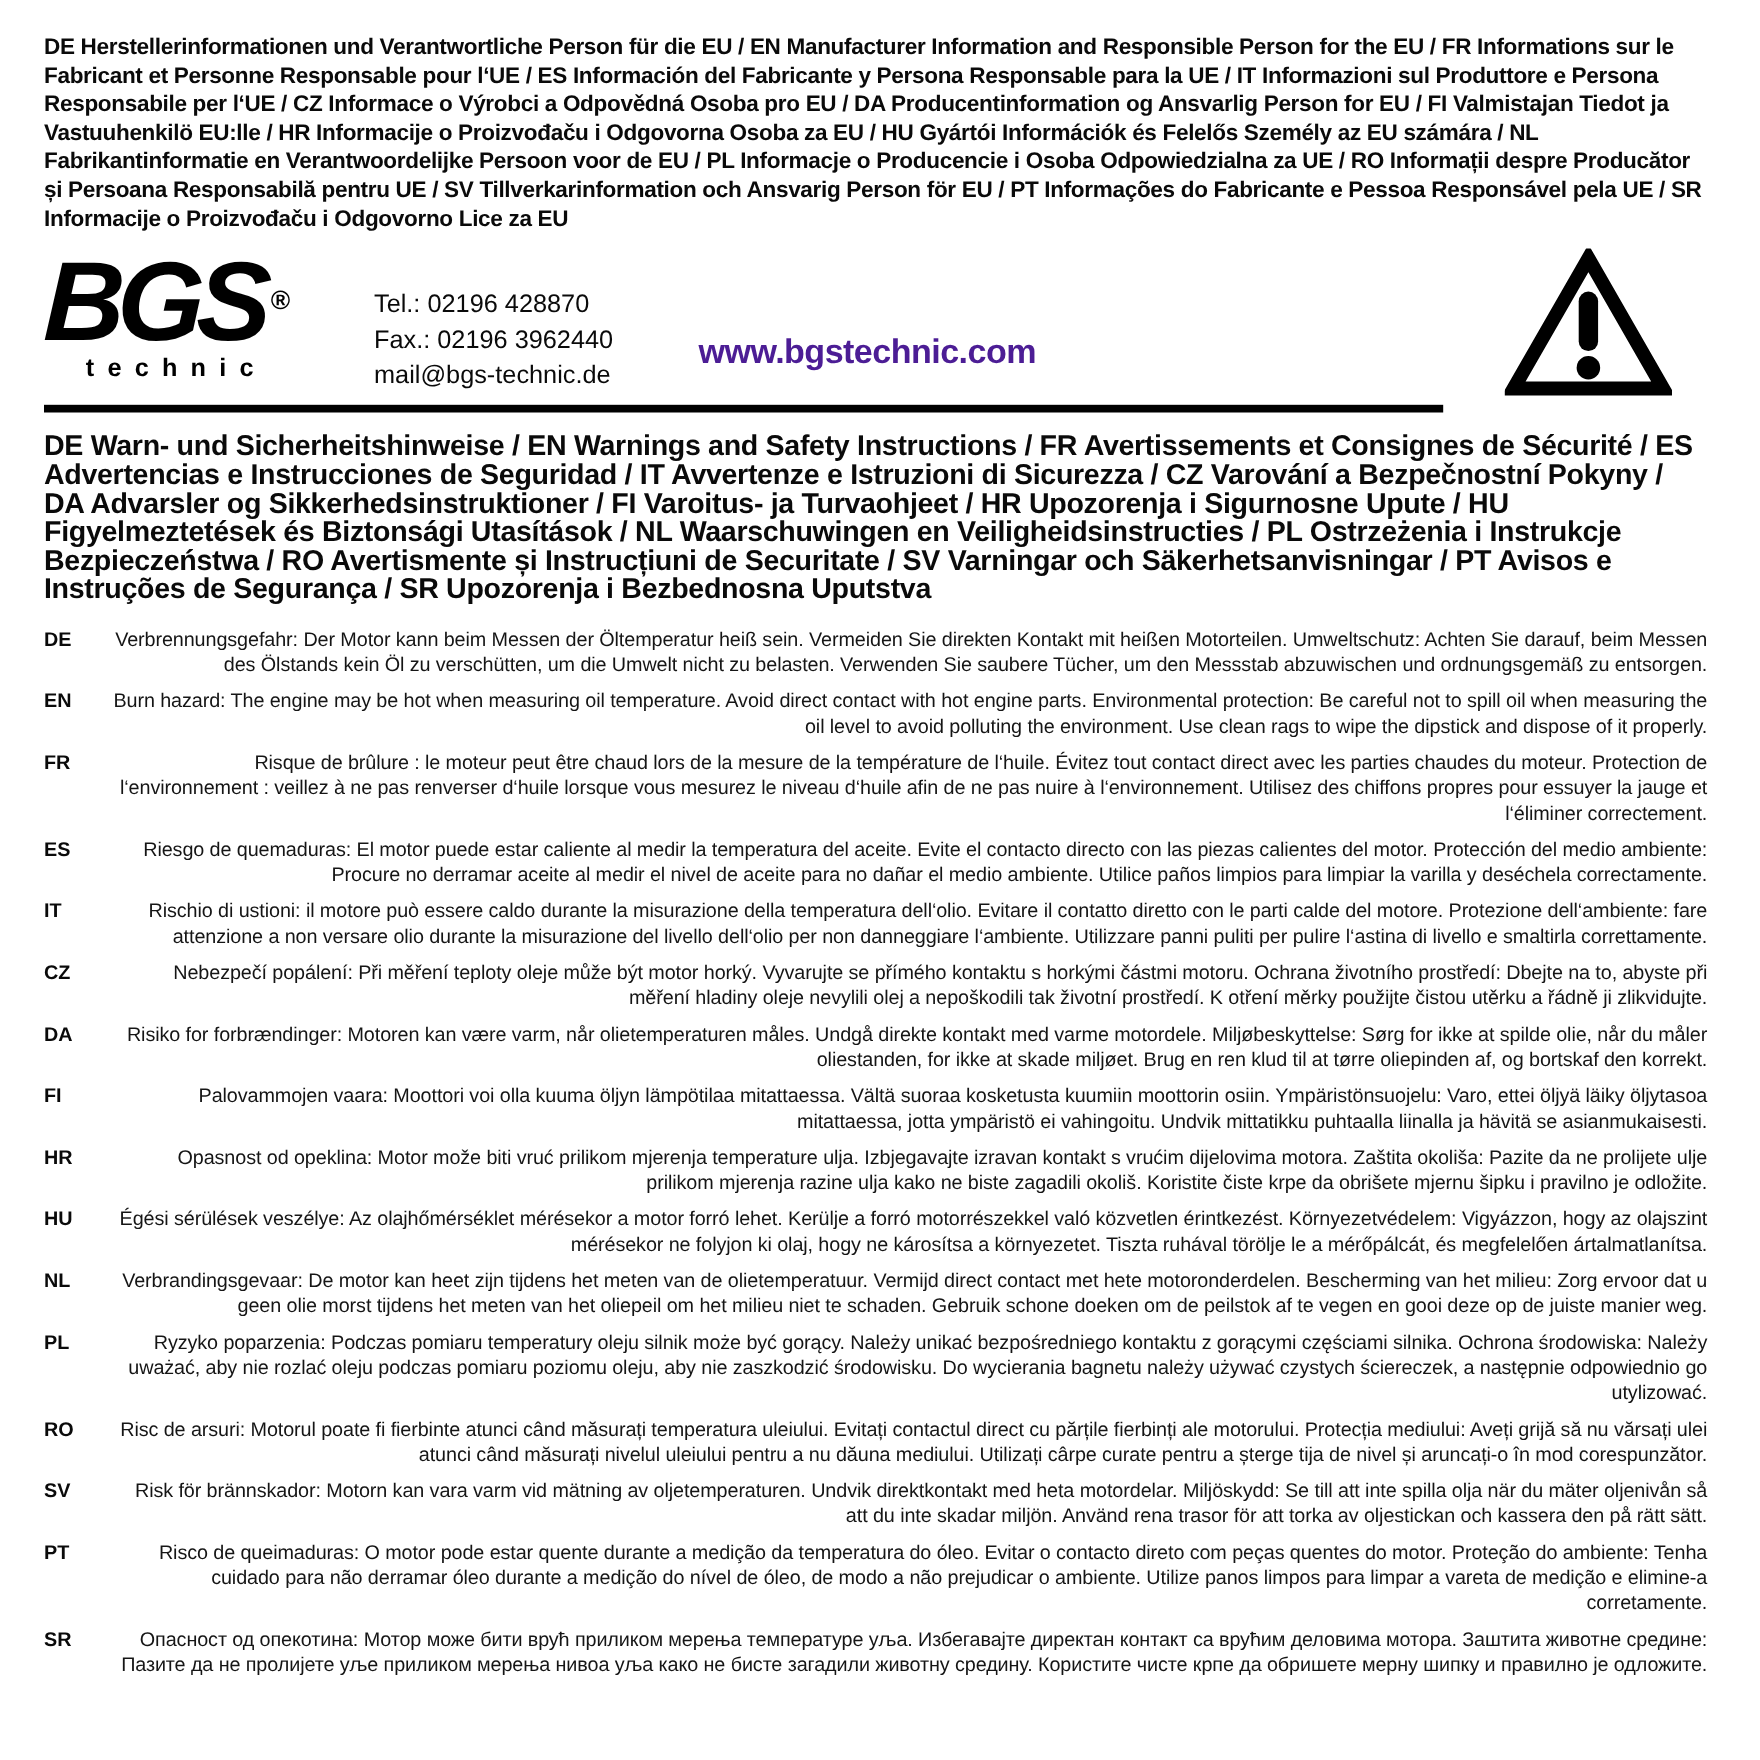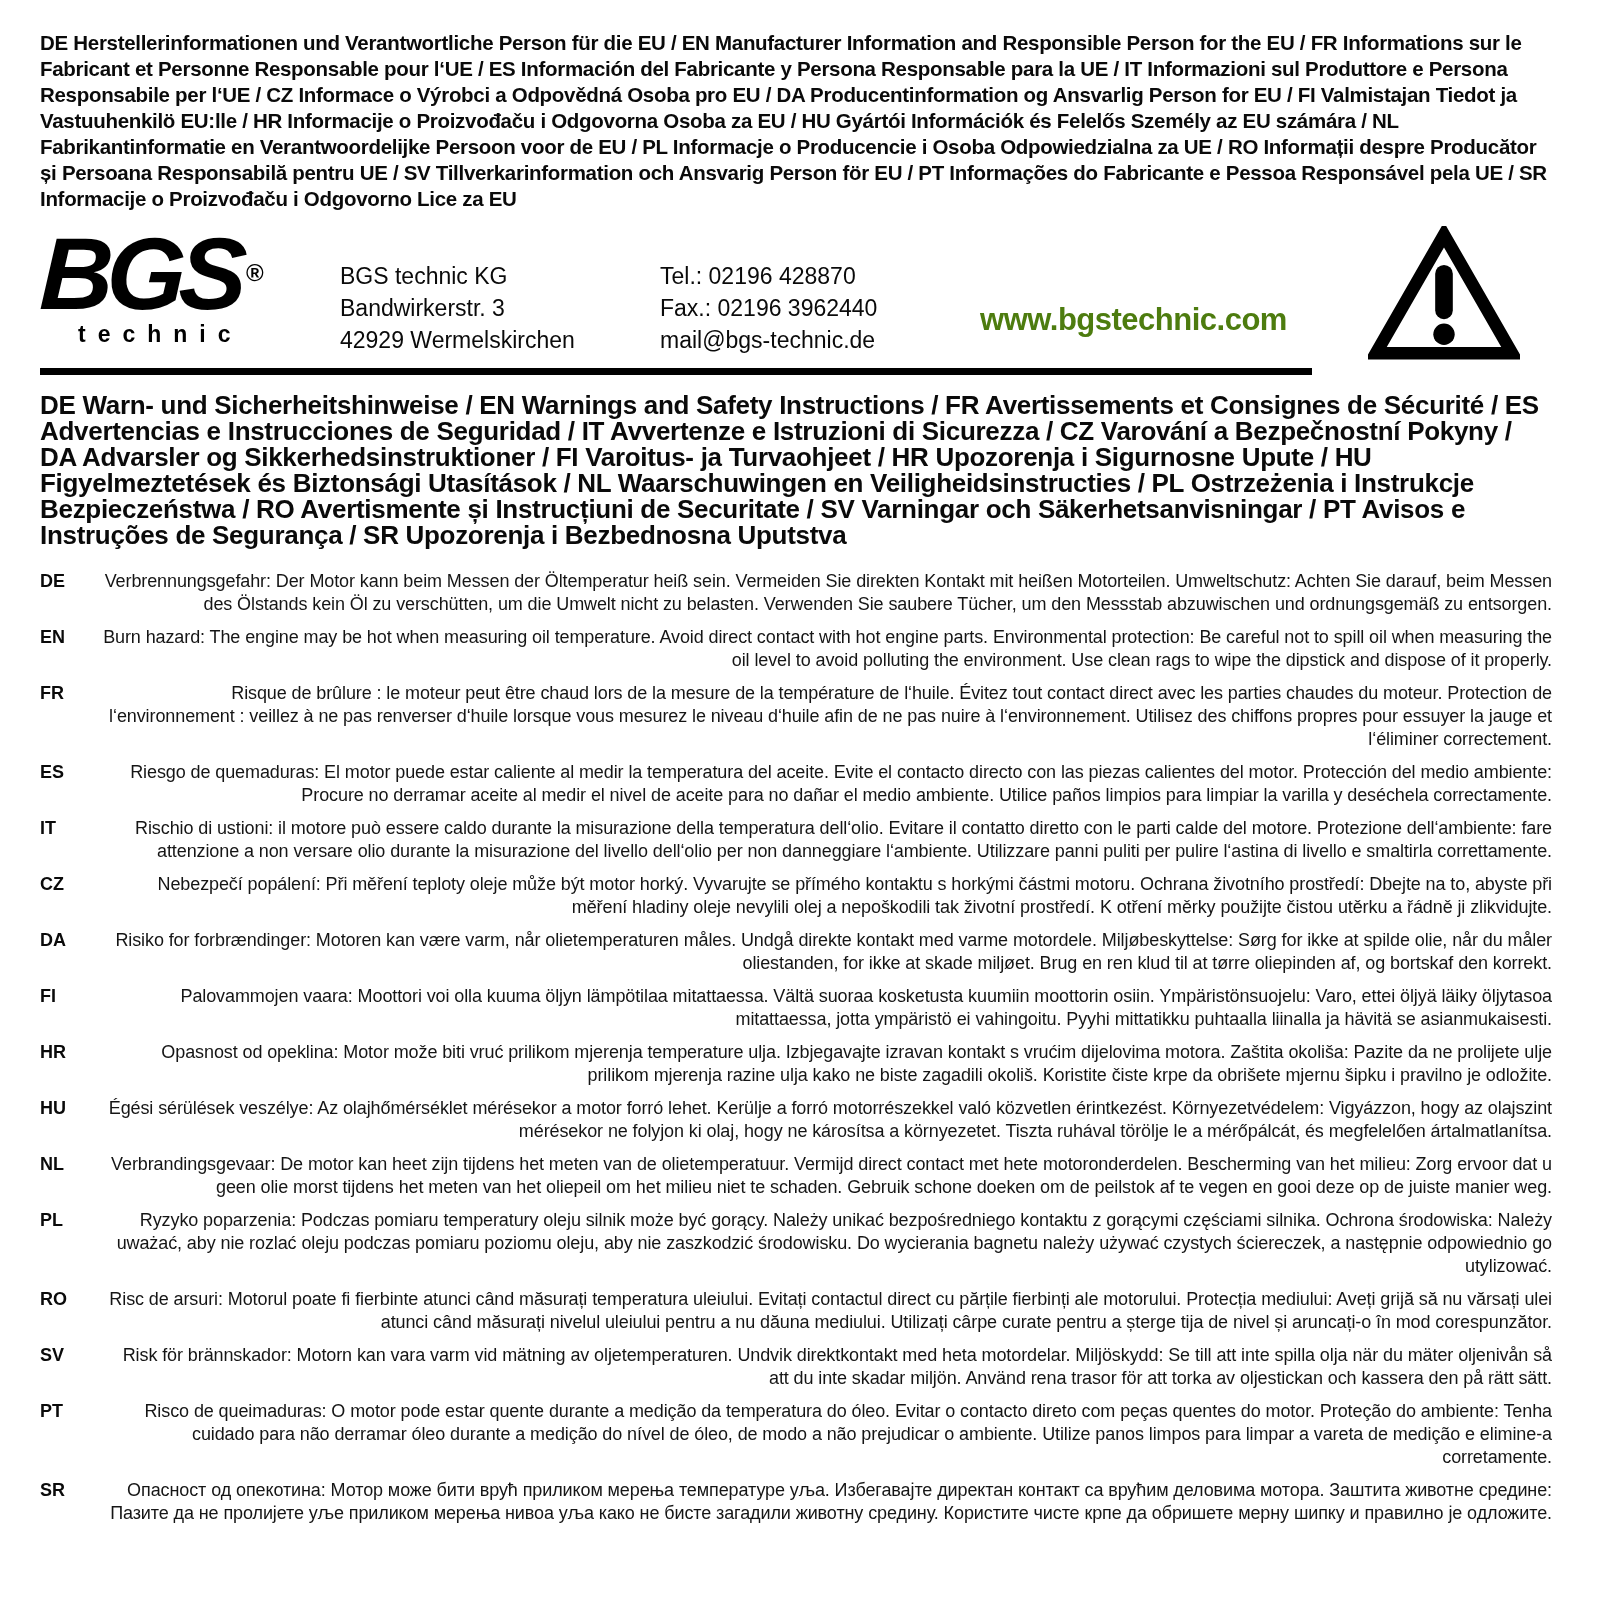--- a/index.html
+++ b/index.html
@@ -44,22 +44,21 @@
     letter-spacing:12px;margin-left:38px;margin-top:-2px;
   }
   .addr-col{flex:0 0 320px;padding-top:34px;font-size:23px;line-height:32px;color:#0a0a0a;}
   .contact-col{flex:0 0 295px;padding-top:34px;font-size:23px;line-height:32px;color:#0a0a0a;}
   .website{
     flex:1 1 auto;
     padding-top:76px;
     font-size:31px;
     font-weight:bold;
     letter-spacing:-0.5px;
-    color:#4d7c0f;
-    text-align:center;
+    color:#4c1d95;
   }
   .warning-triangle{position:absolute;top:0;right:32px;width:152px;height:136px;}
   .warning-triangle svg{display:block;width:152px;height:136px;}
   
   .divider{width:1272px;height:7px;background:#000;margin-top:4px;}
   
   .warnings-header{
     margin:17px 0 22px 0;
     font-size:26px;
     line-height:26px;
@@ -98,25 +97,20 @@
   <p class="top-header">DE Herstellerinformationen und Verantwortliche Person für die EU  /  EN Manufacturer Information and Responsible Person for the EU  /  FR Informations sur le Fabricant et Personne Responsable pour l‘UE  /  ES Información del Fabricante y Persona Responsable para la UE  /  IT Informazioni sul Produttore e Persona Responsabile per l‘UE  /  CZ Informace o Výrobci a Odpovědná Osoba pro EU  /  DA Producentinformation og Ansvarlig Person for EU  /  FI Valmistajan Tiedot ja Vastuuhenkilö EU:lle  /  HR Informacije o Proizvođaču i Odgovorna Osoba za EU  /  HU Gyártói Információk és Felelős Személy az EU számára  /  NL Fabrikantinformatie en Verantwoordelijke Persoon voor de EU  /  PL Informacje o Producencie i Osoba Odpowiedzialna za UE  /  RO Informații despre Producător și Persoana Responsabilă pentru UE  /  SV Tillverkarinformation och Ansvarig Person för EU  /  PT Informações do Fabricante e Pessoa Responsável pela UE  /  SR Informacije o Proizvođaču i Odgovorno Lice za EU</p>
 
   <div class="company-section">
     <div class="company-row">
       <div class="logo">
         <div class="logo-row">
           <span class="logo-bgs">BGS</span><span class="logo-reg">®</span>
         </div>
         <div class="logo-technic">technic</div>
       </div>
-      <div class="addr-col">
-        <div>BGS technic KG</div>
-        <div>Bandwirkerstr. 3</div>
-        <div>42929 Wermelskirchen</div>
-      </div>
       <div class="contact-col">
         <div>Tel.: 02196 428870</div>
         <div>Fax.: 02196 3962440</div>
         <div>mail@bgs-technic.de</div>
       </div>
       <div class="website">www.bgstechnic.com</div>
     </div>
 
     <div class="warning-triangle">
       <svg viewBox="0 0 120 108" aria-hidden="true">
@@ -162,21 +156,21 @@
     <p class="warning-text">Nebezpečí popálení: Při měření teploty oleje může být motor horký. Vyvarujte se přímého kontaktu s horkými částmi motoru. Ochrana životního prostředí: Dbejte na to, abyste při měření hladiny oleje nevylili olej a nepoškodili tak životní prostředí. K otření měrky použijte čistou utěrku a řádně ji zlikvidujte.</p>
   </div>
 
   <div class="warning-item">
     <span class="lang-code">DA</span>
     <p class="warning-text">Risiko for forbrændinger: Motoren kan være varm, når olietemperaturen måles. Undgå direkte kontakt med varme motordele. Miljøbeskyttelse: Sørg for ikke at spilde olie, når du måler oliestanden, for ikke at skade miljøet. Brug en ren klud til at tørre oliepinden af, og bortskaf den korrekt.</p>
   </div>
 
   <div class="warning-item">
     <span class="lang-code">FI</span>
-    <p class="warning-text">Palovammojen vaara: Moottori voi olla kuuma öljyn lämpötilaa mitattaessa. Vältä suoraa kosketusta kuumiin moottorin osiin. Ympäristönsuojelu: Varo, ettei öljyä läiky öljytasoa mitattaessa, jotta ympäristö ei vahingoitu. Pyyhi mittatikku puhtaalla liinalla ja hävitä se asianmukaisesti.</p>
+    <p class="warning-text">Palovammojen vaara: Moottori voi olla kuuma öljyn lämpötilaa mitattaessa. Vältä suoraa kosketusta kuumiin moottorin osiin. Ympäristönsuojelu: Varo, ettei öljyä läiky öljytasoa mitattaessa, jotta ympäristö ei vahingoitu. Undvik mittatikku puhtaalla liinalla ja hävitä se asianmukaisesti.</p>
   </div>
 
   <div class="warning-item">
     <span class="lang-code">HR</span>
     <p class="warning-text">Opasnost od opeklina: Motor može biti vruć prilikom mjerenja temperature ulja. Izbjegavajte izravan kontakt s vrućim dijelovima motora. Zaštita okoliša: Pazite da ne prolijete ulje prilikom mjerenja razine ulja kako ne biste zagadili okoliš. Koristite čiste krpe da obrišete mjernu šipku i pravilno je odložite.</p>
   </div>
 
   <div class="warning-item">
     <span class="lang-code">HU</span>
     <p class="warning-text">Égési sérülések veszélye: Az olajhőmérséklet mérésekor a motor forró lehet. Kerülje a forró motorrészekkel való közvetlen érintkezést. Környezetvédelem: Vigyázzon, hogy az olajszint mérésekor ne folyjon ki olaj, hogy ne károsítsa a környezetet. Tiszta ruhával törölje le a mérőpálcát, és megfelelően ártalmatlanítsa.</p>

